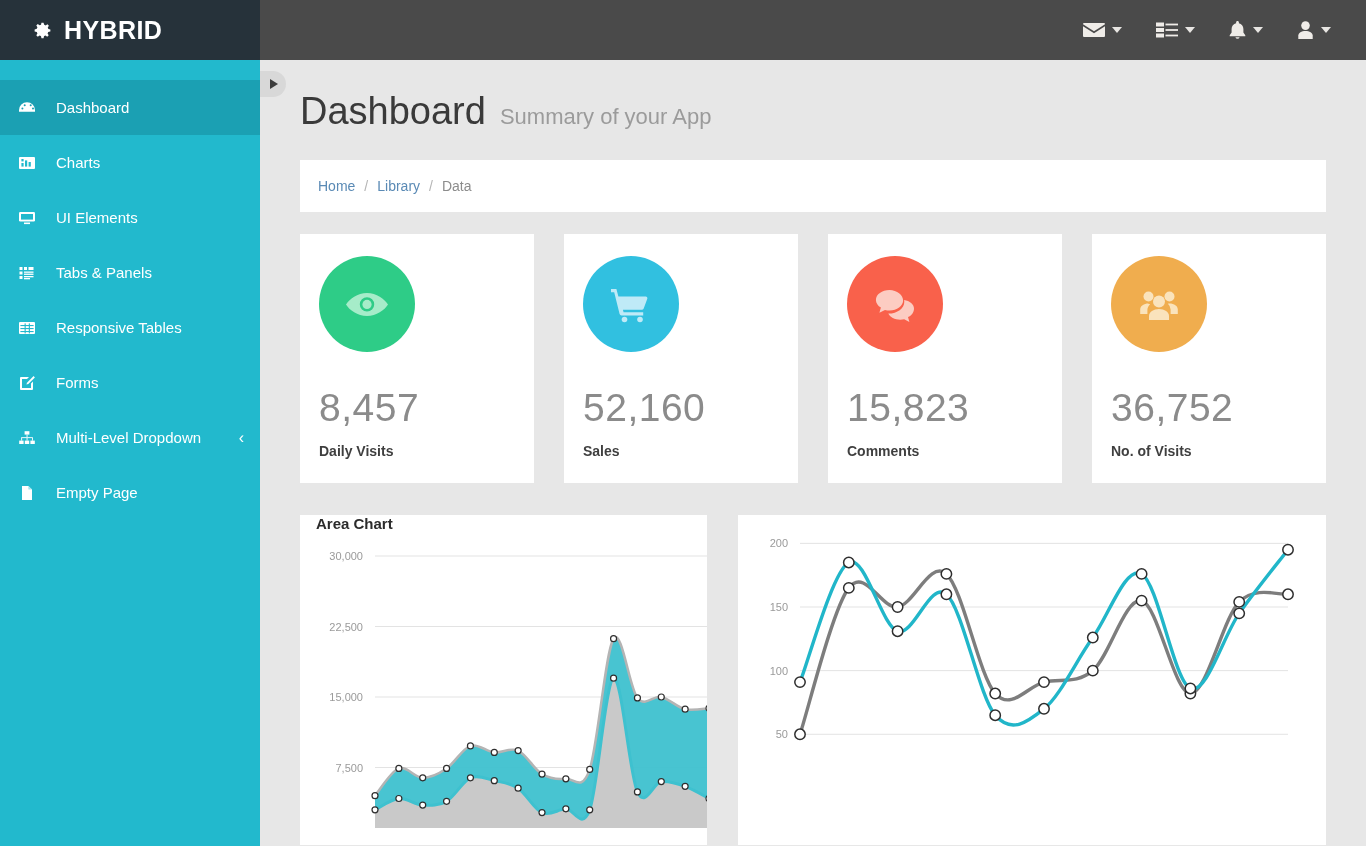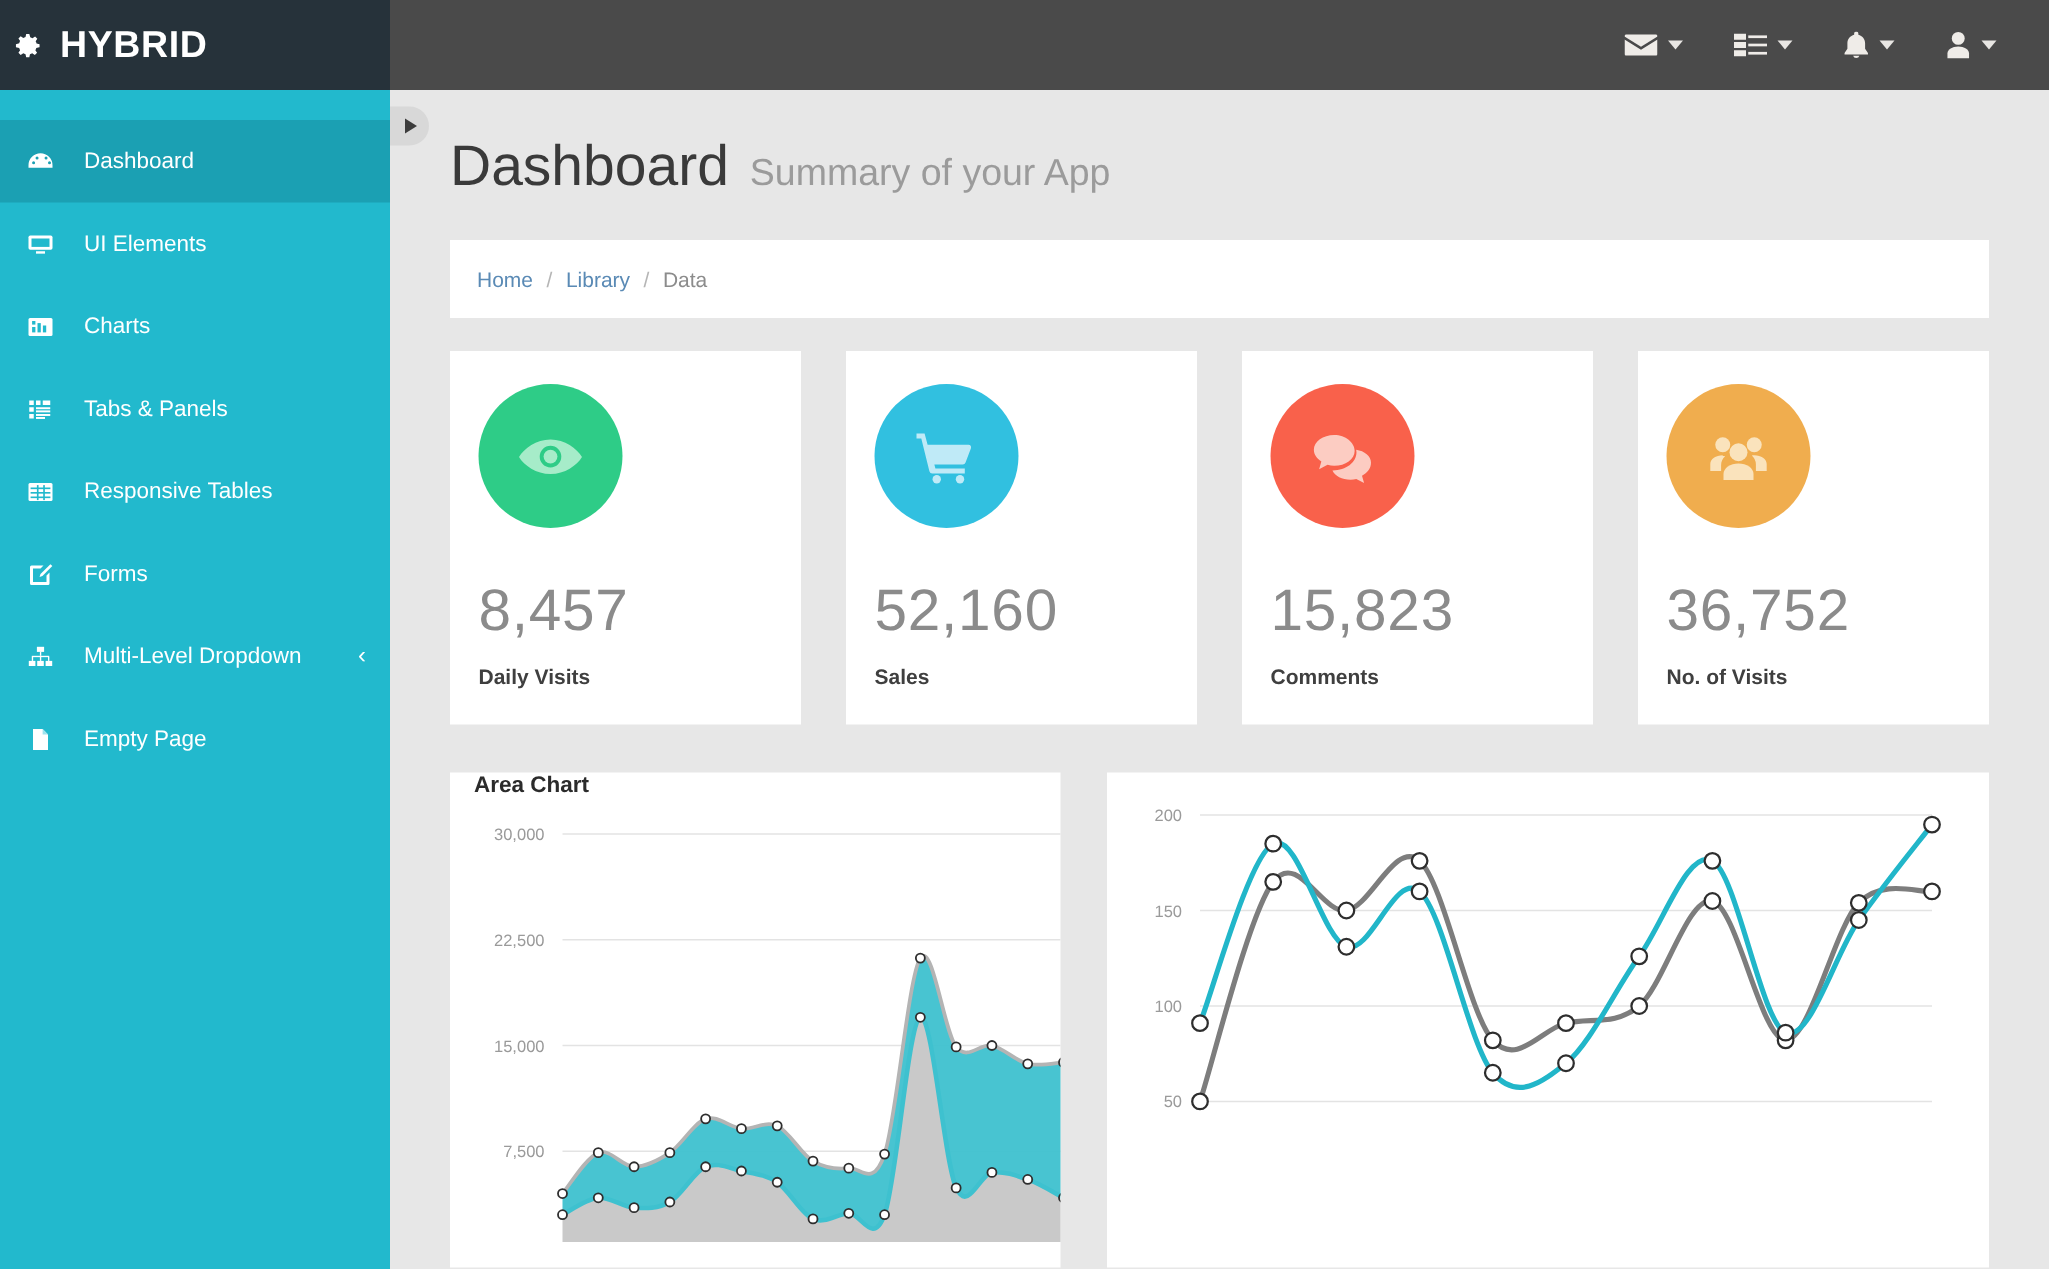--- a/index.html
+++ b/index.html
@@ -19,21 +19,21 @@
     position: absolute; top: 0; left: 0;
     width: 1366px; height: 60px;
     background: #4a4a4a;
     display: flex; align-items: stretch;
     z-index: 30;
   }
   .brand {
     width: 260px; height: 60px;
     background: #26323a;
     display: flex; align-items: center;
-    padding-left: 8px;
+    padding-left: 32px;
     gap: 11px;
     flex: none;
   }
   .brand-gear { width: 21px; height: 21px; display: block; }
   .brand-name {
     color: #ffffff;
     font-size: 25px;
     font-weight: bold;
     letter-spacing: .4px;
     line-height: 1;
@@ -120,21 +120,21 @@
     padding: 32px 40px 0 40px;
     display: flex; align-items: baseline; gap: 14px;
   }
   .page-title {
     font-size: 38px;
     color: #3a3a3a;
     font-weight: normal;
     line-height: 1;
   }
   .page-sub {
-    font-size: 25px;
+    font-size: 22px;
     color: #9b9b9b;
     font-weight: normal;
     line-height: 1;
   }
 
   .breadcrumb-card {
     margin: 30px 40px 0 40px;
     background: #ffffff;
     height: 52px;
     display: flex; align-items: center;
@@ -269,38 +269,38 @@
           <span class="nav-ico">
             <svg width="18" height="18" viewBox="0 0 18 18">
               <path fill="#fff" d="M9 3.2A8 8 0 0 0 1 11.2v1.6h16v-1.6a8 8 0 0 0-8-8zm-4.6 7.3a1 1 0 1 1 0-2 1 1 0 0 1 0 2zm2.3-3.2a1 1 0 1 1 0-2 1 1 0 0 1 0 2zm6 0a1 1 0 1 1 0-2 1 1 0 0 1 0 2zm2.3 3.2a1 1 0 1 1 0-2 1 1 0 0 1 0 2zM9.6 11l2.6-3.4-3.5 2.4a1 1 0 0 0 .9 1z"></path>
             </svg>
           </span>
           <span class="nav-label">Dashboard</span>
         </div>
         <div class="nav-item">
           <span class="nav-ico">
             <svg width="18" height="18" viewBox="0 0 18 18">
-              <rect x="1" y="3" width="16" height="9.5" rx="1.2" fill="#fff"></rect>
-              <rect x="3" y="5" width="12" height="5.6" fill="#22b9cd"></rect>
-              <rect x="6" y="13.5" width="6" height="1.6" fill="#fff"></rect>
-            </svg>
-          </span>
-          <span class="nav-label">UI Elements</span>
-        </div>
-        <div class="nav-item">
-          <span class="nav-ico">
-            <svg width="18" height="18" viewBox="0 0 18 18">
               <rect x="1" y="3" width="16" height="12" rx="1" fill="#fff"></rect>
               <rect x="3.4" y="9" width="2.2" height="3.6" fill="#22b9cd"></rect>
               <rect x="7" y="6.4" width="2.2" height="6.2" fill="#22b9cd"></rect>
               <rect x="10.6" y="8" width="2.2" height="4.6" fill="#22b9cd"></rect>
               <rect x="3.4" y="5" width="2.2" height="2.4" fill="#22b9cd"></rect>
             </svg>
           </span>
           <span class="nav-label">Charts</span>
+        </div>
+        <div class="nav-item">
+          <span class="nav-ico">
+            <svg width="18" height="18" viewBox="0 0 18 18">
+              <rect x="1" y="3" width="16" height="9.5" rx="1.2" fill="#fff"></rect>
+              <rect x="3" y="5" width="12" height="5.6" fill="#22b9cd"></rect>
+              <rect x="6" y="13.5" width="6" height="1.6" fill="#fff"></rect>
+            </svg>
+          </span>
+          <span class="nav-label">UI Elements</span>
         </div>
         <div class="nav-item">
           <span class="nav-ico">
             <svg width="18" height="18" viewBox="0 0 18 18">
               <rect x="1.5" y="3" width="3" height="3" fill="#fff"></rect>
               <rect x="6" y="3" width="3" height="3" fill="#fff"></rect>
               <rect x="10.5" y="3" width="5" height="3" fill="#fff"></rect>
               <rect x="1.5" y="7.5" width="3" height="3" fill="#fff"></rect>
               <rect x="6" y="7.5" width="9.5" height="1.3" fill="#fff"></rect>
               <rect x="6" y="9.6" width="9.5" height="1.3" fill="#fff"></rect>

